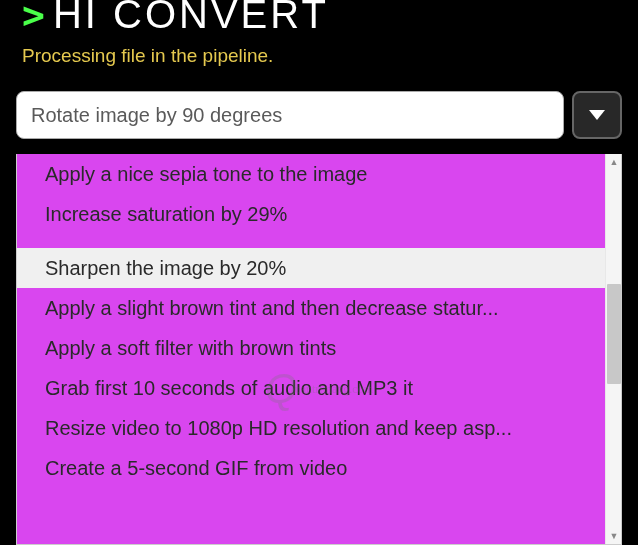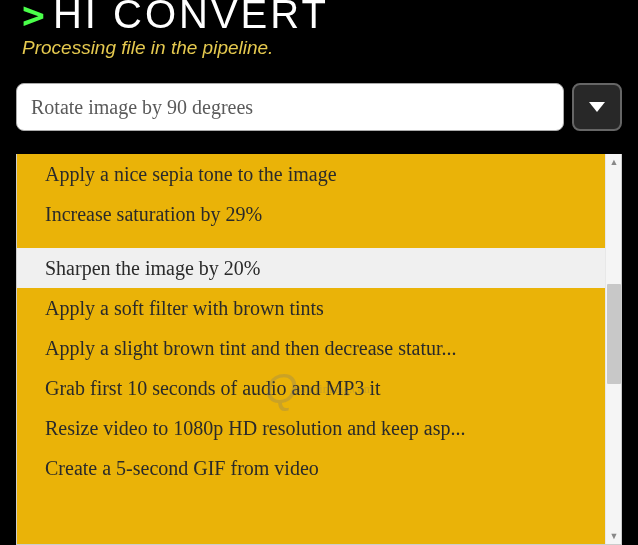--- a/index.html
+++ b/index.html
@@ -36,30 +36,28 @@
       color: #fff;
       font-size: 40px;
       font-weight: 300;
       letter-spacing: 3px;
       font-family: 'Arial Narrow', Arial, sans-serif;
       font-stretch: condensed;
     }
     .subtitle {
       color: #e5c94f;
       font-size: 19px;
-      margin-top: 0;
+      margin-top: 8px;
       font-weight: 400;
-      font-style: italic;
     }
     .select-container {
       margin: 24px 16px 0 16px;
       position: relative;
       display: flex;
       gap: 8px;
-      font-family: Liberation Serif, serif;
     }
     .select-input {
       flex: 1;
       background: #fff;
       border: 1px solid #aaa;
       border-radius: 8px;
       height: 48px;
       display: flex;
       align-items: center;
       padding: 0 14px;
@@ -81,26 +79,25 @@
     .select-button svg {
       width: 16px;
       height: 10px;
     }
     .dropdown {
       position: absolute;
       left: 16px;
       right: 16px;
       top: 154px;
       bottom: 0;
-      background: #eab308;
+      background: #d946ef;
       border: 1px solid #ccc;
       border-top: none;
       overflow: hidden;
       display: flex;
-      font-family: Liberation Serif, serif;
     }
     .dropdown-list {
       flex: 1;
       overflow: hidden;
     }
     .dropdown-item {
       padding: 8px 28px;
       color: #2a2a2a;
       font-size: 20px;
       font-weight: 400;
@@ -192,22 +189,22 @@
       <polygon points="0,0 16,0 8,10" fill="#fff"></polygon>
     </svg>
   </div>
 </div>
 
 <div class="dropdown">
   <div class="dropdown-list" id="dropdown-list">
       <div class="dropdown-item">Apply a nice sepia tone to the image</div>
       <div class="dropdown-item">Increase saturation by 29%</div>
       <div class="dropdown-item highlighted">Sharpen the image by 20%</div>
+      <div class="dropdown-item">Apply a slight brown tint and then decrease statur...</div>
       <div class="dropdown-item">Apply a soft filter with brown tints</div>
-      <div class="dropdown-item">Apply a slight brown tint and then decrease statur...</div>
       <div class="dropdown-item">Grab first 10 seconds of audio and MP3 it</div>
       <div class="dropdown-item">Resize video to 1080p HD resolution and keep asp...</div>
       <div class="dropdown-item">Create a 5-second GIF from video</div>
     </div>
   <div class="scrollbar">
     <div class="scroll-arrow top">▲</div>
     <div class="scroll-thumb"></div>
     <div class="scroll-arrow bottom">▼</div>
   </div>
 </div>

